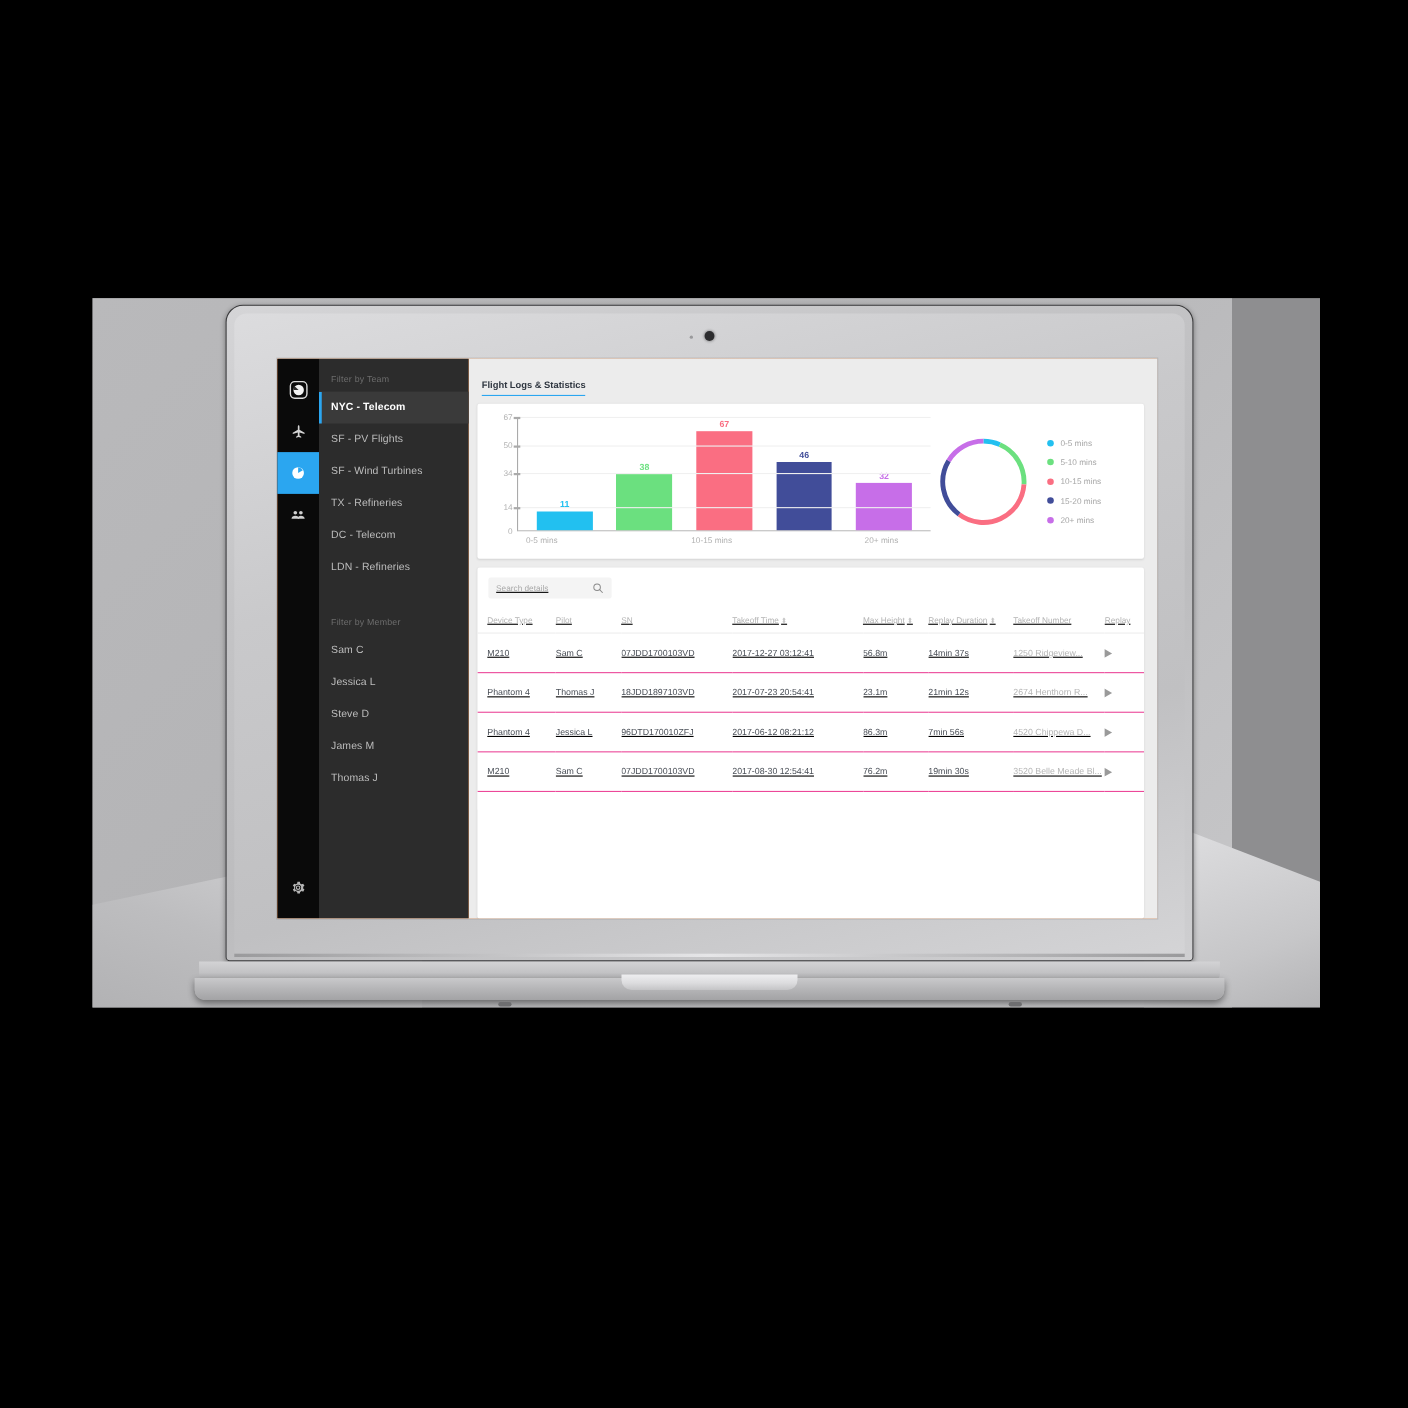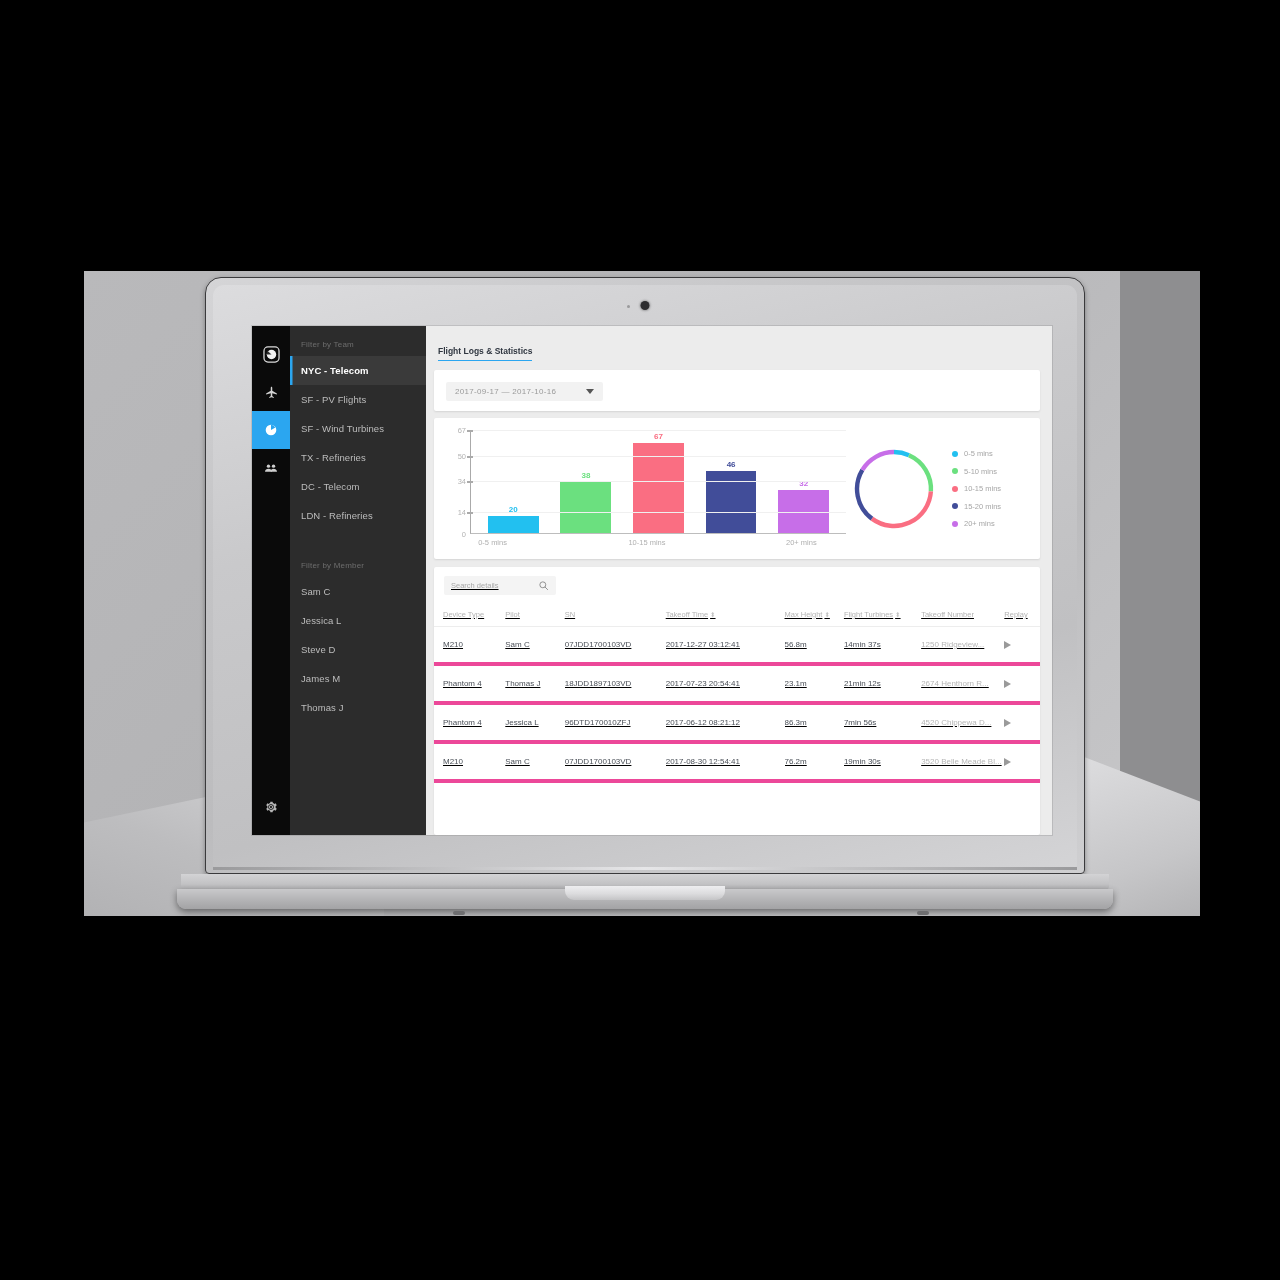--- a/index.html
+++ b/index.html
@@ -141,21 +141,21 @@
       font-size:7.5px; color:#8a8a8a; font-family:"Liberation Sans",sans-serif;
       width:80px; }
   .searchbox input::placeholder { color:#a8a8a8; }
 
   table { width:100%; border-collapse:collapse; table-layout:fixed; }
   thead th { font-size:7.5px; color:#b4b4b4; font-weight:normal; text-align:left;
       padding:7px 2px 7px 0; border-bottom:1px solid #ededed; }
   thead th:first-child { padding-left:9px; }
   .sort { font-size:6.5px; color:#c6c6c6; margin-left:2px; }
   tbody td { font-size:8px; color:#4a4f57; padding:13px 2px 13px 0;
-      border-bottom:4px solid #ec4899; white-space:nowrap; overflow:hidden;
+      border-bottom:1px solid #ec4899; white-space:nowrap; overflow:hidden;
       text-overflow:ellipsis; }
   tbody td:first-child { padding-left:9px; }
   td.addr { color:#b6b6b6; }
   .play { width:0;height:0;border-top:4px solid transparent;
       border-bottom:4px solid transparent;border-left:7px solid #9a9a9a;
       cursor:pointer; }
   .footpad { height:16px; background:#fff; }
 </style>
 </head>
 <body>
@@ -227,43 +227,37 @@
               <div class="f-item">James M</div>
               <div class="f-item">Thomas J</div>
             </div>
 
             <div class="content">
 
               <div class="tabbar">
                 <span class="tab">Flight Logs &amp; Statistics</span>
               </div>
 
-              <div class="card daterow">
-                <div class="dateinput">
-                  <span class="txt">2017-09-17  —  2017-10-16</span>
-                  <span class="caret"></span>
-                </div>
-              </div>
 
               <div class="card statscard">
 
                 <div class="barwrap">
                   <div style="flex:1;min-width:0;">
                     <div style="display:flex;">
                       <div class="yaxis" id="yaxis">
                           <div class="ytick" style="top: 104px;">0</div>
                           <div class="ytick" style="top: 82.2687px;">14</div>
                           <div class="ytick" style="top: 51.2239px;">34</div>
                           <div class="ytick" style="top: 26.3881px;">50</div>
                           <div class="ytick" style="top: 0px;">67</div>
                         </div>
                       <div class="plot" id="plot">
                         <div class="bars" id="bars">
                             <div class="bargroup">
-                              <div class="barval" style="color: rgb(34, 192, 240);">20</div>
+                              <div class="barval" style="color: rgb(34, 192, 240);">11</div>
                               <div class="bar" style="height: 17.4627px; background: rgb(34, 192, 240);"></div>
                             </div>
                             <div class="bargroup">
                               <div class="barval" style="color: rgb(107, 224, 127);">38</div>
                               <div class="bar" style="height: 51.0448px; background: rgb(107, 224, 127);"></div>
                             </div>
                             <div class="bargroup">
                               <div class="barval" style="color: rgb(250, 110, 130);">67</div>
                               <div class="bar" style="height: 90px; background: rgb(250, 110, 130);"></div>
                             </div>
@@ -352,21 +346,21 @@
                     <col style="width:14%">
                       <col style="width:6%">
                   </colgroup>
                   <thead>
                     <tr id="thead-row">
                         <th><span>Device Type</span></th>
                         <th><span>Pilot</span></th>
                         <th><span>SN</span></th>
                         <th><span>Takeoff Time</span><span class="sort">⬍</span></th>
                         <th><span>Max Height</span><span class="sort">⬍</span></th>
-                        <th><span>Flight Turbines</span><span class="sort">⬍</span></th>
+                        <th><span>Replay Duration</span><span class="sort">⬍</span></th>
                         <th><span>Takeoff Number</span></th>
                         <th><span>Replay</span></th>
                       </tr>
                   </thead>
                   <tbody id="tbody">
                       <tr>
                         <td>M210</td>
                         <td>Sam C</td>
                         <td>07JDD1700103VD</td>
                         <td>2017-12-27 03:12:41</td>

